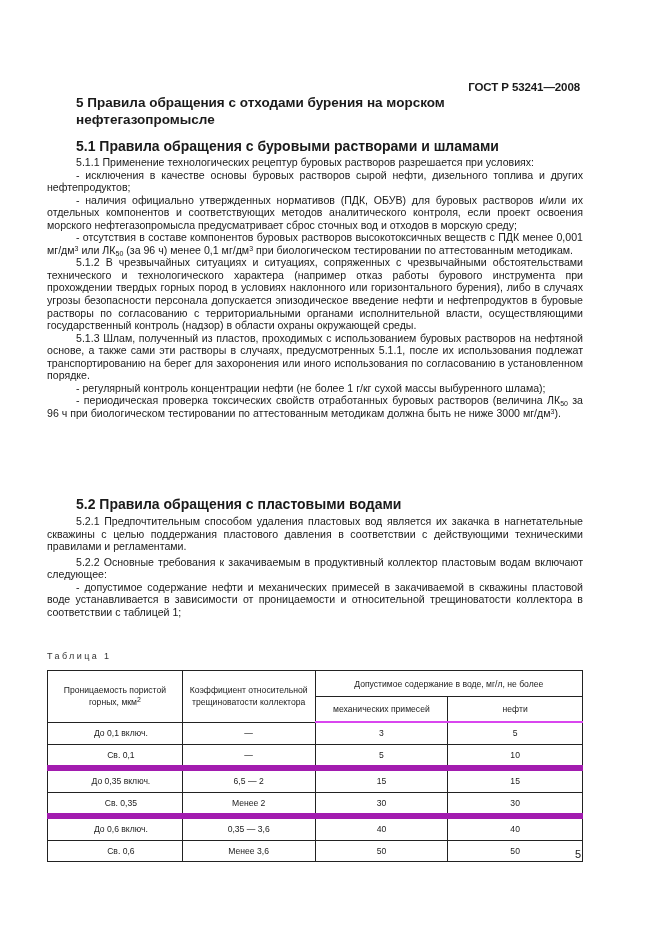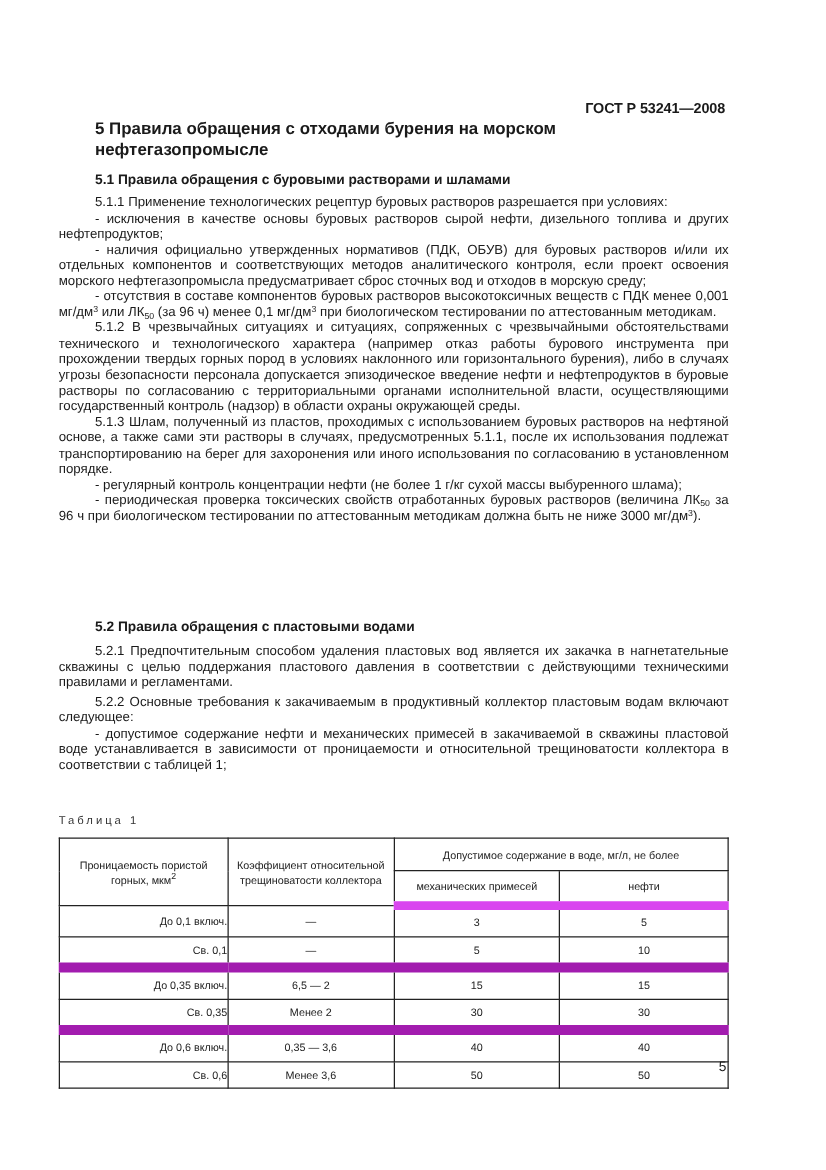--- a/index.html
+++ b/index.html
@@ -1,35 +1,35 @@
 <!DOCTYPE html>
 <html><head>
 <meta charset="utf-8">
 <style>
   html, body { margin: 0; padding: 0; background: #ffffff; }
   body { width: 661px; height: 936px; position: relative; overflow: hidden;
          font-family: "Liberation Sans", sans-serif; color: #1a1a1a; }
   .page-header { position: absolute; top: 64px; right: 81px; font-size: 11.5px; font-weight: bold; letter-spacing: -0.1px; margin-top: 17px; }
   .section-title { position: absolute; left: 76px; top: 95px; width: 420px; font-size: 13.5px; font-weight: bold; line-height: 16.5px; }
-  .subsection { position: absolute; left: 76px; font-size: 11px; font-weight: bold; }
+  .subsection { position: absolute; left: 76px; font-size: 14px; font-weight: bold; }
   .para-block { position: absolute; left: 47px; width: 536px; font-size: 10.6px; line-height: 12.55px; }
   .para-block p { margin: 0; text-align: justify; text-align-last: left; }
   .para-block p.ind { text-indent: 29px; }
   sup { font-size: 7px; line-height: 0; vertical-align: 3.5px; }
   sub { font-size: 7px; line-height: 0; vertical-align: -2px; }
   .table-caption { position: absolute; left: 47px; top: 651px; font-size: 9px; letter-spacing: 2.4px; color: #333; }
   table.data { position: absolute; left: 47px; top: 670px; width: 536px; border-collapse: collapse; font-size: 8.6px; color: #222; }
   table.data td, table.data th { border: 1px solid #222; font-weight: normal; padding: 0; }
   table.data th { text-align: center; line-height: 12px; }
   table.data .h-top { height: 25px; }
   table.data .h-sub { height: 24px; }
-  table.data thead tr:last-child th { border-bottom: 7px solid #d946ef; }
+  table.data thead tr:last-child th { border-bottom: 2px solid #d946ef; }
   table.data tbody td { height: 20.5px; text-align: center; }
-  table.data tbody td.first { text-align: right; padding-left: 12px; }
-  table.data tbody tr.grp td { border-top: 8px solid #a21caf; }
+  table.data tbody td.first { text-align: center; padding-left: 12px; }
+  table.data tbody tr.grp td { border-top: 6px solid #a21caf; }
   .page-number { position: absolute; left: 575px; top: 848px; font-size: 11px; }
 </style>
 </head>
 <body>
 
 <div class="page-header">ГОСТ Р 53241—2008</div>
 
 <div class="section-title">5  Правила обращения с отходами бурения на морском нефтегазопромысле</div>
 
 <div class="subsection" style="top:138px">5.1  Правила обращения с буровыми растворами и шламами</div>

